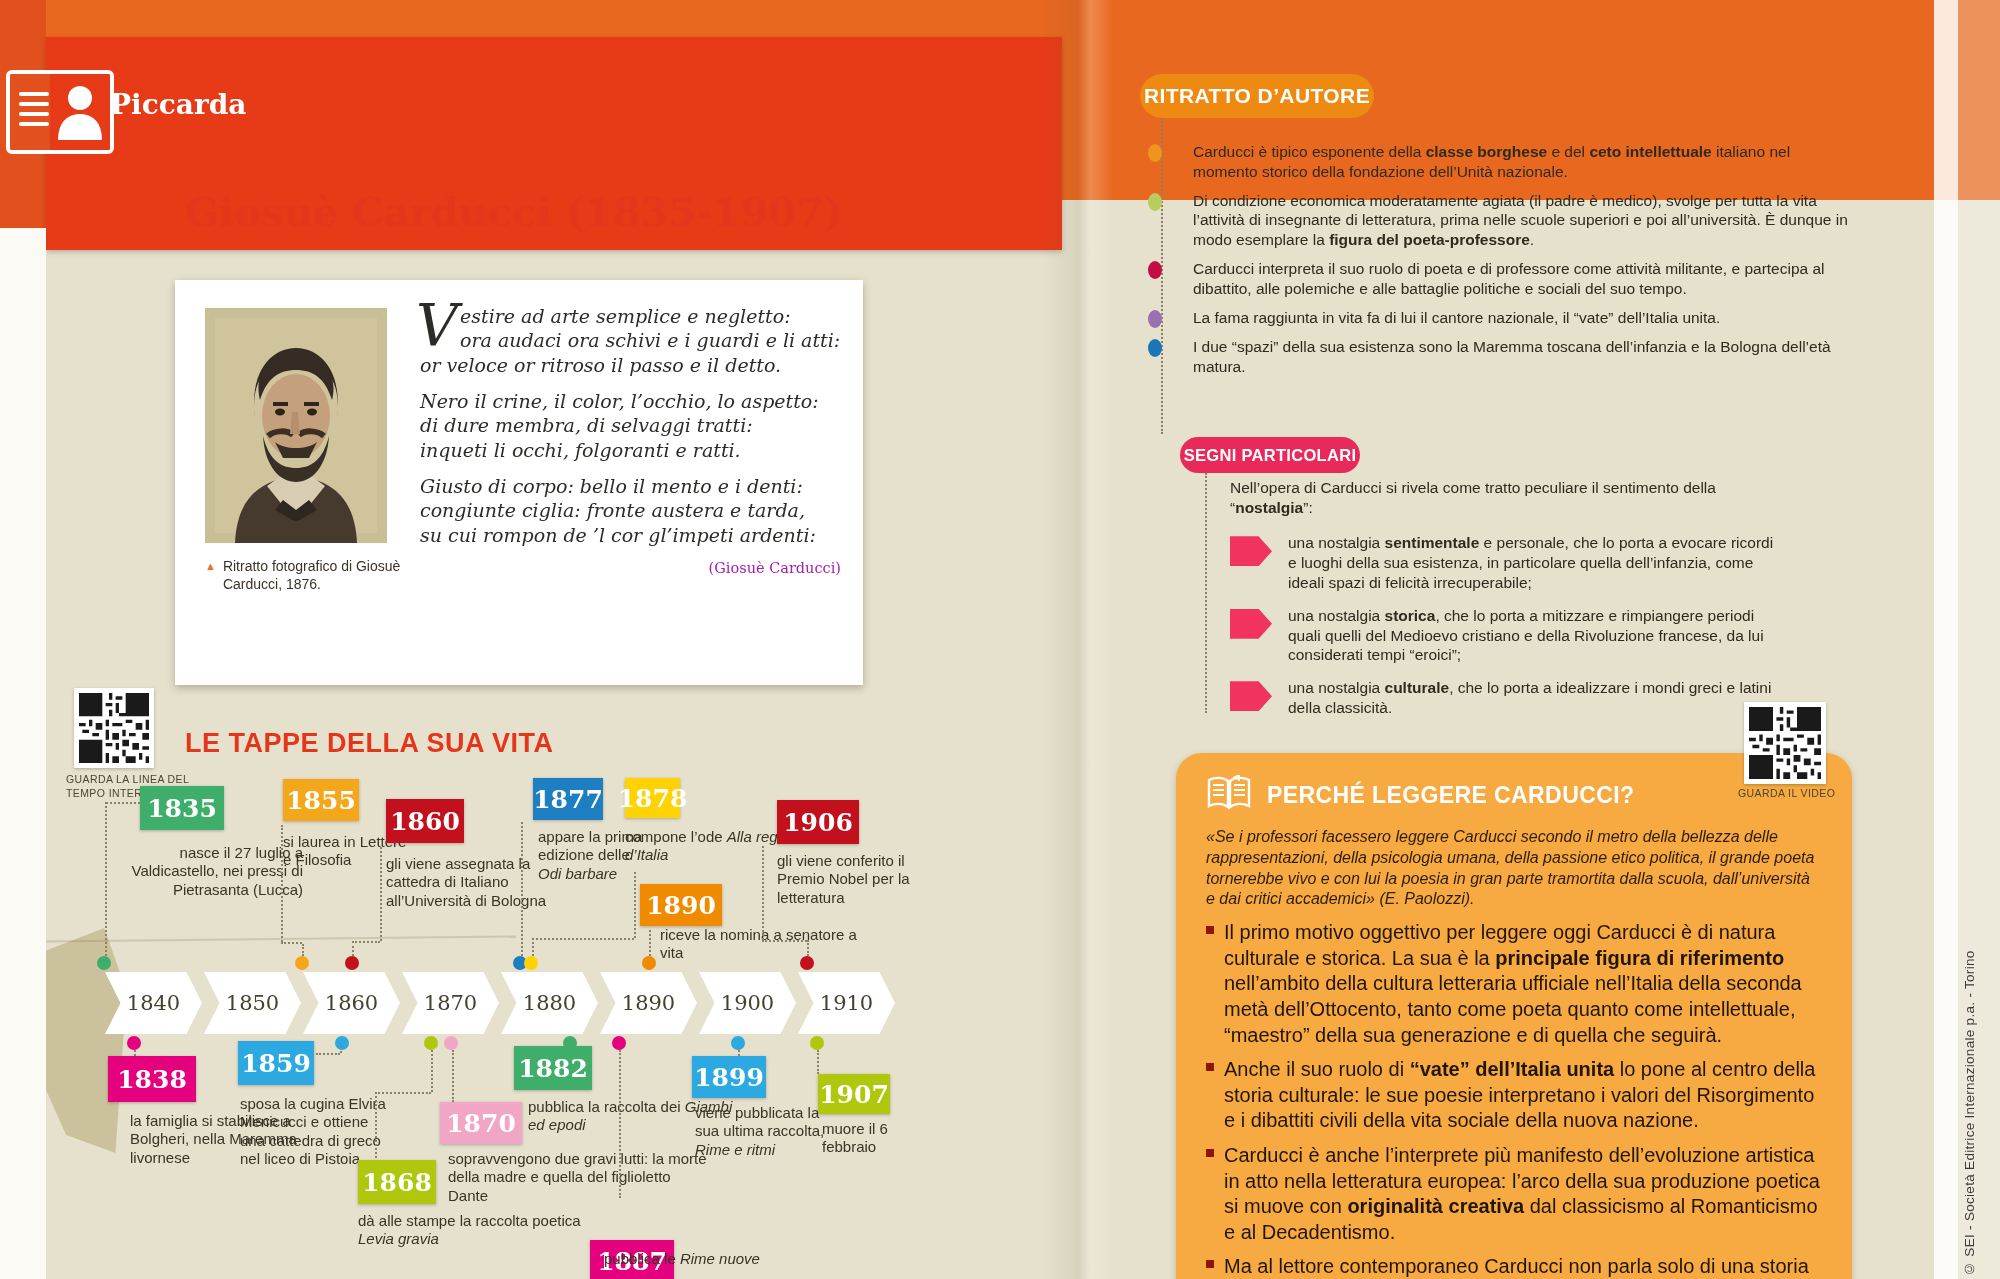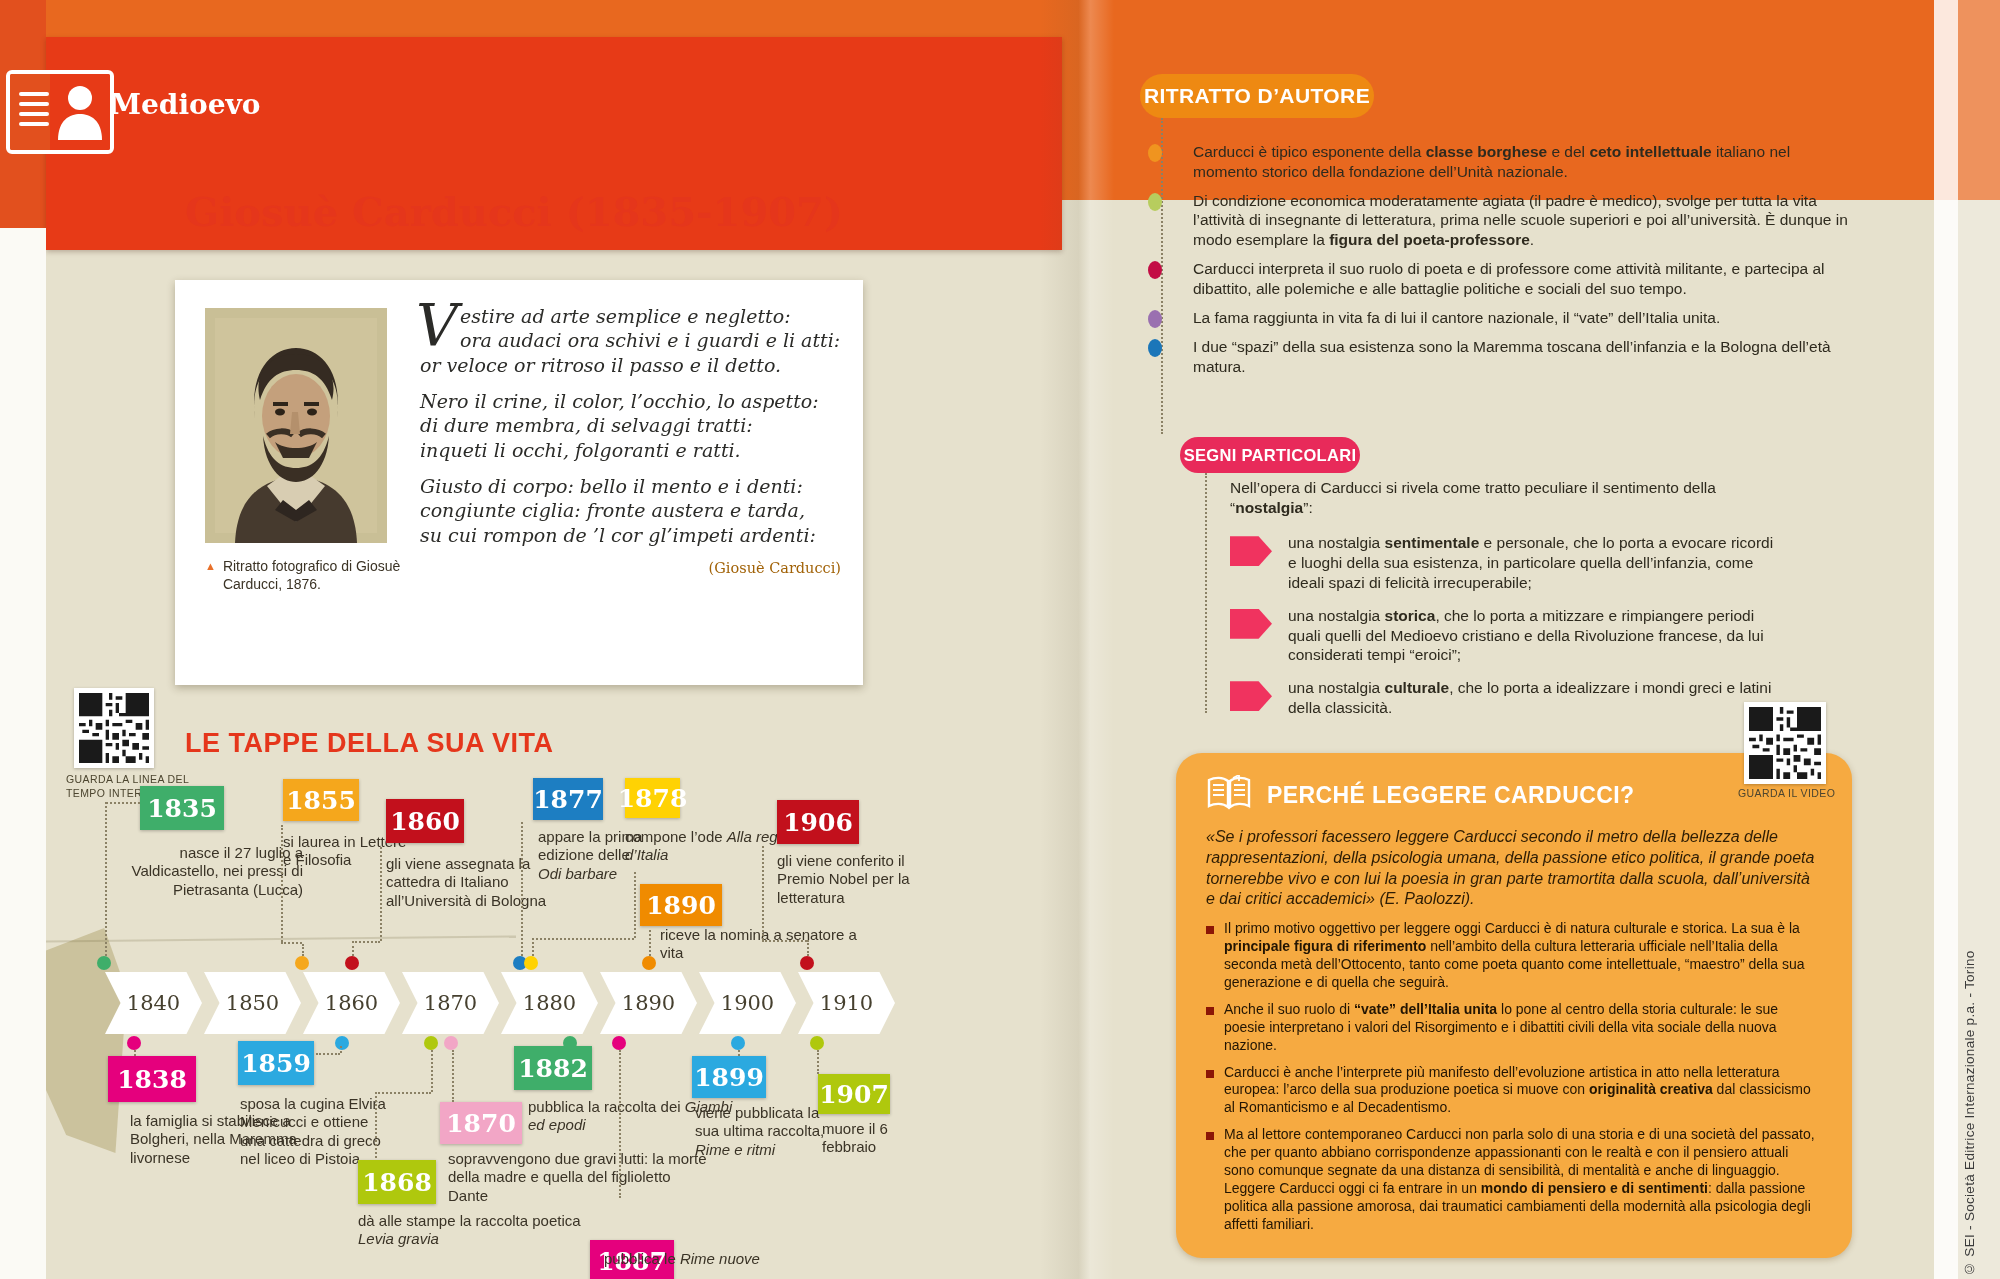--- a/index.html
+++ b/index.html
@@ -24,21 +24,21 @@
   #crease{position:absolute;left:46px;top:938px;width:470px;height:2px;background:rgba(120,110,70,.22);transform:rotate(-.6deg);}
 
   
   #poem-card{position:absolute;left:175px;top:280px;width:688px;height:405px;background:#ffffff;box-shadow:0 3px 8px rgba(60,50,20,.3);}
   #portrait{position:absolute;left:30px;top:28px;width:182px;height:235px;}
   #photo-caption{position:absolute;left:30px;top:278px;width:210px;font-size:14px;line-height:1.28;color:#3b3325;display:flex;gap:7px;}
   #photo-caption .tri{color:#e8702a;font-size:11px;line-height:1.6;}
   #poem{position:absolute;left:245px;top:24px;width:425px;font-family:"DejaVu Serif",serif;font-style:italic;font-size:19px;line-height:1.28;color:#2b2b28;}
   .stanza{margin-bottom:12px;position:relative;}
   .dropcap{position:absolute;left:-4px;top:-8px;font-size:58px;line-height:1;font-style:italic;}
-  #poem-attrib{text-align:right;font-style:normal;font-size:14.5px;margin-top:10px;padding-right:4px;color:#a16207;}
+  #poem-attrib{text-align:right;font-style:normal;font-size:14.5px;margin-top:10px;padding-right:4px;color:#a21caf;}
 
   
   .qr{background:#fff;padding:5px;box-shadow:0 1px 3px rgba(0,0,0,.25);}
   .qr svg{display:block;}
   .qr-label{font-size:10.5px;letter-spacing:.4px;color:#4c452f;line-height:1.35;}
 
   
   #timeline-title{position:absolute;left:185px;top:728px;font-size:27px;font-weight:bold;letter-spacing:.5px;color:#e5361b;}
   .axis-arrow{position:absolute;top:972px;width:97px;height:62px;background:#fff;clip-path:polygon(0 0,84% 0,100% 50%,84% 100%,0 100%,16% 50%);display:flex;align-items:center;justify-content:center;font-family:"DejaVu Serif",serif;font-size:21px;color:#46402f;}
   .badge{position:absolute;display:flex;align-items:center;justify-content:center;color:#fff;font-family:"DejaVu Serif",serif;font-weight:bold;font-size:25px;box-shadow:0 1px 3px rgba(0,0,0,.25);}
@@ -62,21 +62,21 @@
   .sg .sgt{font-size:15.5px;line-height:1.28;color:#2e2a1e;}
 
   
   #perche-box{position:absolute;left:1176px;top:753px;width:676px;min-height:480px;background:#f6aa41;border-radius:26px;box-sizing:border-box;padding:22px 30px 24px 30px;box-shadow:0 2px 6px rgba(90,60,10,.25);}
   #perche-title-row{display:flex;align-items:center;gap:15px;color:#fff;}
   #perche-heading{font-size:23px;font-weight:bold;letter-spacing:.4px;}
   #perche-quote{margin-top:12px;font-style:italic;font-family:"Liberation Sans",sans-serif;font-size:16px;line-height:1.3;color:#2e1d04;}
   #perche-list{margin-top:10px;}
   .pb{display:flex;gap:10px;margin-top:9px;}
   .pb .sq{flex:none;width:8px;height:8px;background:#8b1606;margin-top:6px;}
-  .pb .pbt{font-size:14px;line-height:1.28;color:#231503;}
+  .pb .pbt{font-size:20px;line-height:1.28;color:#231503;}
 
   
   #fold{position:absolute;left:1040px;top:0;width:74px;height:1279px;background:linear-gradient(90deg,rgba(0,0,0,0),rgba(90,80,50,.10) 52%,rgba(255,255,255,.22) 68%,rgba(0,0,0,0));pointer-events:none;}
   #right-edge-white{position:absolute;left:1934px;top:0;width:24px;height:1279px;background:rgba(255,255,255,.85);}
   #right-edge-fade{position:absolute;left:1958px;top:0;width:42px;height:1279px;background:rgba(255,255,255,.28);}
   #copyright{position:absolute;left:1962px;top:846px;height:430px;writing-mode:vertical-rl;transform:rotate(180deg);font-size:13.5px;color:#3a3a3a;letter-spacing:.3px;white-space:nowrap;}
   b{font-weight:bold;} i{font-style:italic;}
 </style>
 </head>
 <body>
@@ -108,21 +108,21 @@
       <div class="card-line" style="top:38px"></div>
       <div class="card-line" style="top:48px"></div>
     </div>
     <div class="half-r">
       <svg width="60" height="68" viewBox="0 0 60 68">
           <circle cx="30" cy="24" r="12" fill="#fff"></circle>
           <path d="M8 66 C8 46 20 40 30 40 C40 40 52 46 52 66 Z" fill="#fff"></path>
         </svg>
     </div>
   </div>
-  <div id="profilo">Medioevo</div>
+  <div id="profilo">Piccarda</div>
 
   <div id="left-strip"></div>
   <div id="torn"></div>
   <div id="crease"></div>
   <div id="page-title">Giosuè Carducci (1835-1907)</div>
 
   <div id="poem-card">
     <div id="portrait">
       <svg width="182" height="235" viewBox="0 0 182 235">
         <rect width="182" height="235" fill="#c9bf96"></rect>

